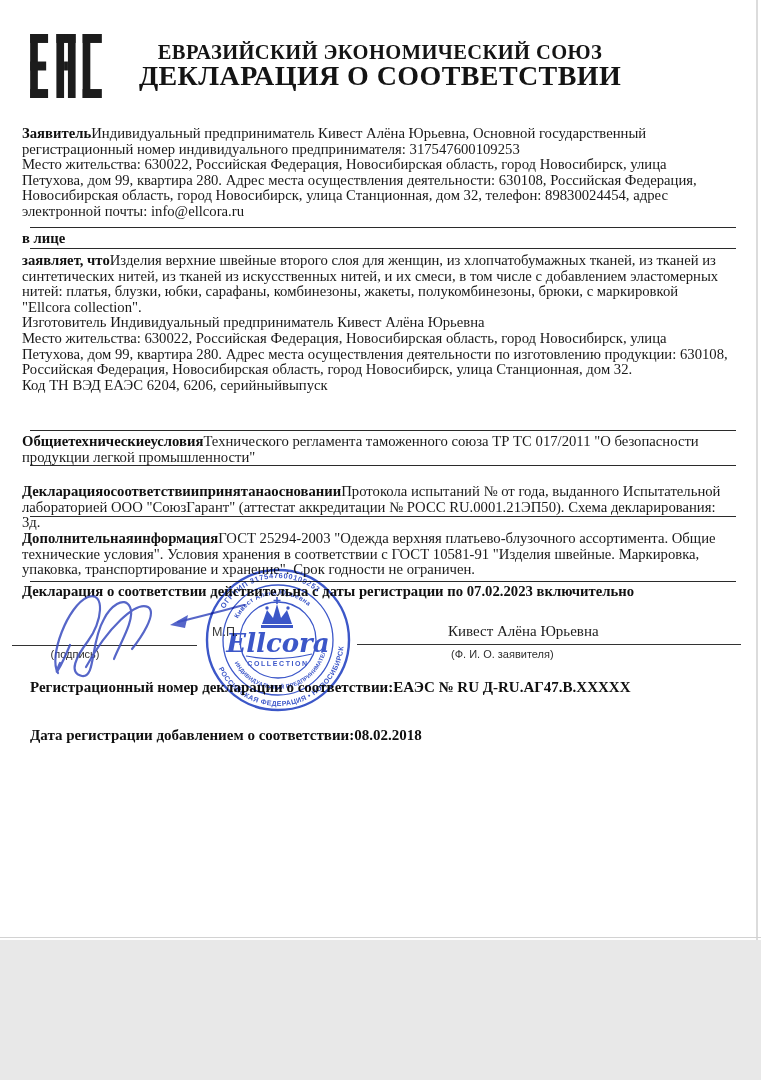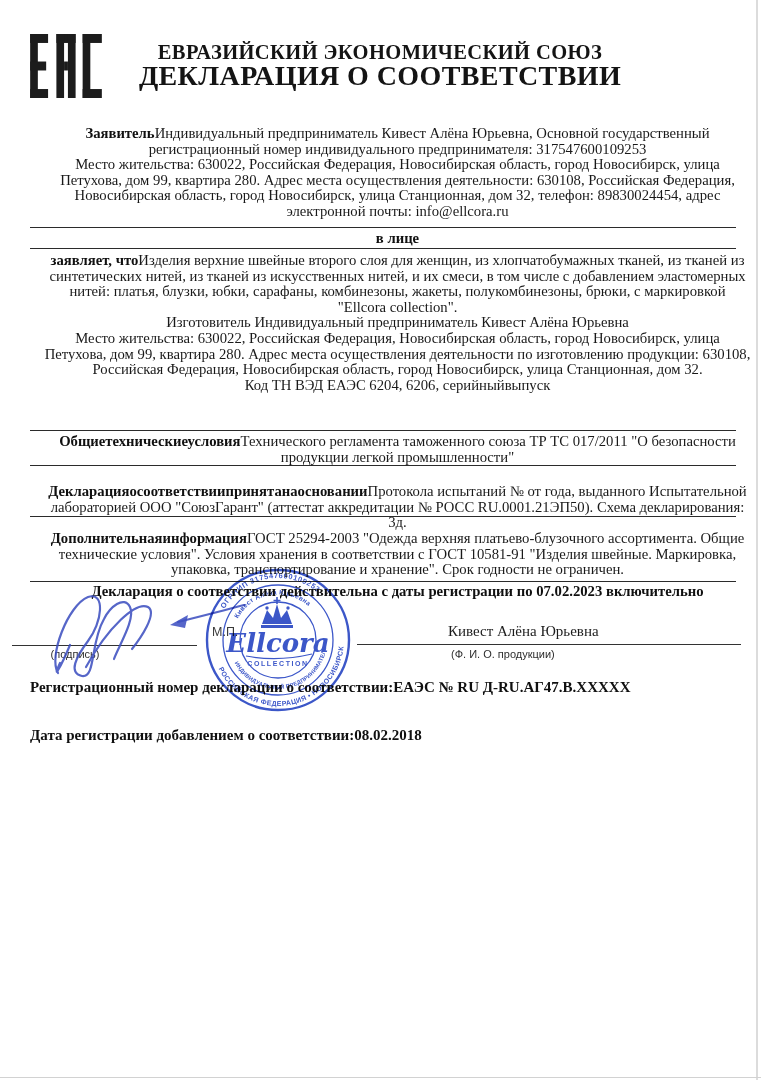--- a/index.html
+++ b/index.html
@@ -1,29 +1,29 @@
 <!DOCTYPE html>
 <html><head>
 <meta charset="utf-8">
 <style>
   html,body{margin:0;padding:0;background:#e8e8e8;}
-  .page{position:relative;width:761px;height:1080px;background:#ffffff;overflow:hidden;
+  .page{position:relative;width:761px;height:940px;background:#ffffff;overflow:hidden;
         font-family:"Liberation Serif",serif;color:#191919;}
   .scan-edge-r{position:absolute;top:0;right:3px;width:2px;height:100%;background:#dcdcdc;}
   .scan-edge-b{position:absolute;left:0;bottom:2px;width:100%;height:1px;background:#d2d2d2;}
 
   .eac-logo{position:absolute;left:30px;top:34px;width:72px;height:64px;}
 
   .title{position:absolute;left:30px;top:40px;width:700px;text-align:center;
          font-weight:bold;color:#141414;letter-spacing:.4px;}
   .title .t1{font-size:20.5px;line-height:24px;}
   .title .t2{font-size:28px;line-height:24px;}
 
-  .sec{position:absolute;left:44px;width:707px;font-size:14.7px;line-height:15.6px;
-       text-align:center;}
+  .sec{position:absolute;left:22px;width:707px;font-size:14.7px;line-height:15.6px;
+       text-align:left;}
   .b{font-weight:bold;color:#101010;}
   .blk{display:block;}
   .rule{position:absolute;left:30px;width:706px;height:0;border-top:1.6px solid #2b2b2b;}
 
   .sigline{position:absolute;height:0;border-top:1.4px solid #333;}
   .cap{position:absolute;font-family:"Liberation Sans",sans-serif;font-size:11px;color:#2e2e2e;}
   .mp{position:absolute;left:212px;top:625px;font-family:"Liberation Sans",sans-serif;
       font-size:12.5px;color:#3a3a3a;z-index:1;}
   .name{position:absolute;left:448px;top:623px;font-size:15px;color:#1c1c1c;}
 
@@ -91,21 +91,21 @@
   </div>
   <div class="rule" style="top:581px"></div>
 
   <div class="sec b" style="top:584px">Декларация о соответствии действительна с даты регистрации по 07.02.2023 включительно</div>
 
   <div class="sigline" style="left:12px;top:645px;width:185px"></div>
   <div class="cap" style="left:30px;top:648px;width:90px;text-align:center">(подпись)</div>
   <div class="mp">М.П.</div>
   <div class="sigline" style="left:357px;top:644px;width:384px"></div>
   <div class="name">Кивест Алёна Юрьевна</div>
-  <div class="cap" style="left:451px;top:648px">(Ф. И. О. продукции)</div>
+  <div class="cap" style="left:451px;top:648px">(Ф. И. О. заявителя)</div>
 
   <svg class="signature-svg" viewBox="0 0 245 100">
     <g fill="none" stroke="#3f51c1" stroke-width="2.2" stroke-linecap="round" opacity="0.88">
       <path d="M28,88 C18,72 38,20 58,12 C76,6 72,38 58,56 C46,72 38,88 52,91 C66,93 60,58 74,34 C80,22 94,10 100,22 C106,34 88,62 84,74"></path>
       <path d="M56,82 C78,42 106,16 118,22 C128,28 110,54 102,64"></path>
       <path d="M40,60 C30,84 22,96 30,78"></path>
       <path d="M214,20 C192,26 168,32 148,37"></path>
     </g>
     <polygon points="140,40 158,30 155,43" fill="#3f51c1" opacity="0.88"></polygon>
   </svg>

